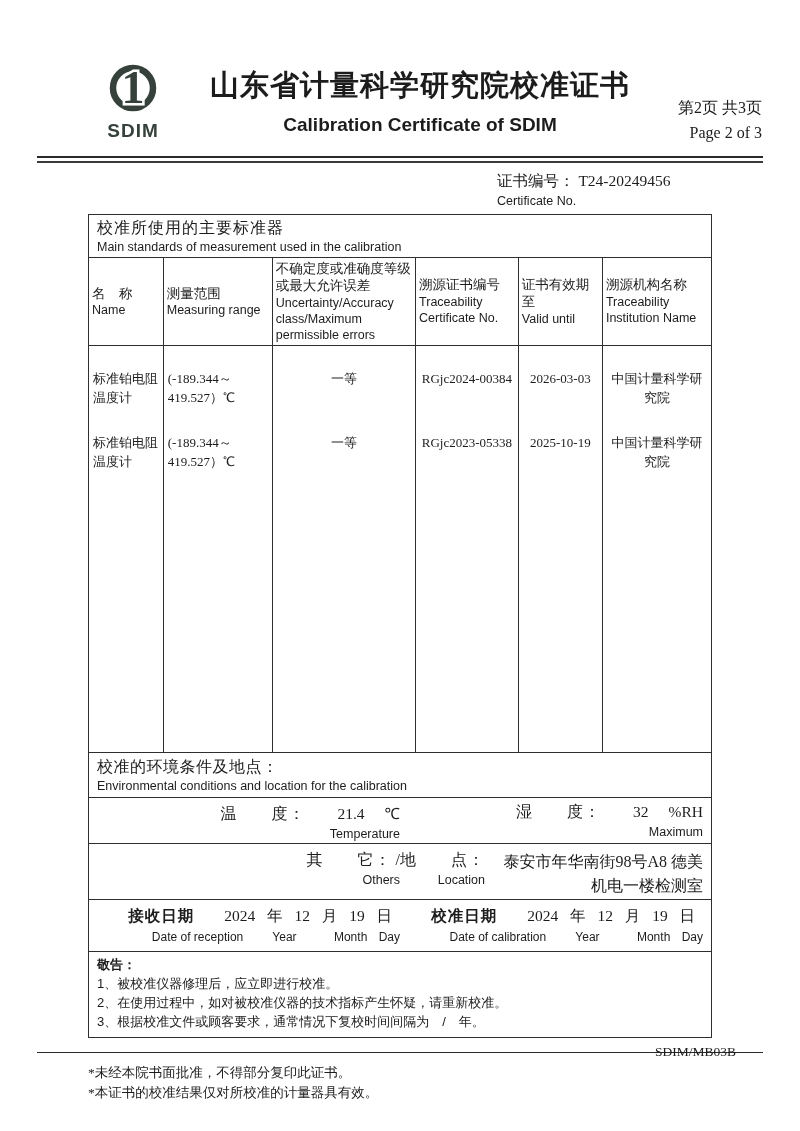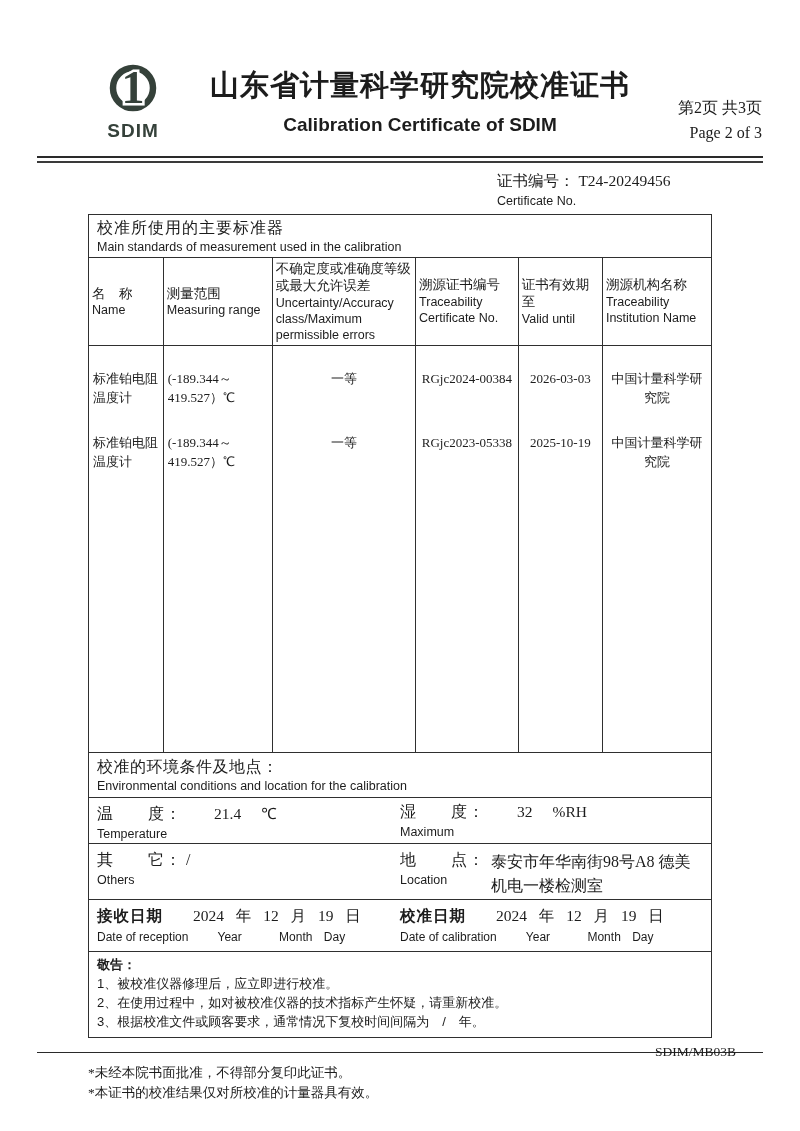--- a/index.html
+++ b/index.html
@@ -135,21 +135,21 @@
   .env-title-zh{
     font-family:"Liberation Sans", sans-serif;
     font-size:16px;
     letter-spacing:0.5px;
   }
   .env-title-en{
     font-family:Liberation Sans, sans-serif;
     font-size:12.5px;
     margin-top:1px;
   }
-  .split{display:flex;}
+  .split{display:flex;text-align:right;}
   .half{width:50%;box-sizing:border-box;}
   .cond-line{font-size:16px;}
   .cond-label{font-family:"Liberation Sans", sans-serif;letter-spacing:1px;}
   .cond-value{font-family:"Liberation Serif", serif;margin-left:28px;font-size:15.5px;}
   .cond-unit{font-family:"Liberation Serif", serif;margin-left:16px;font-size:15.5px;}
   .cond-en{
     font-family:"Liberation Sans", sans-serif;
     font-size:12.5px;
     margin-top:2px;
   }

